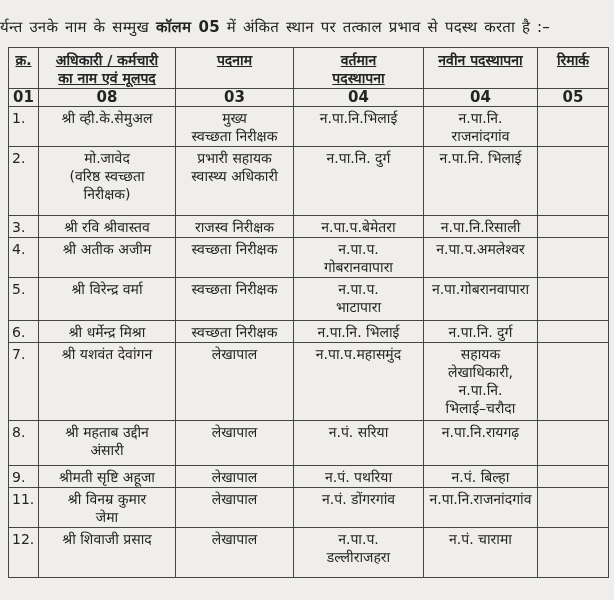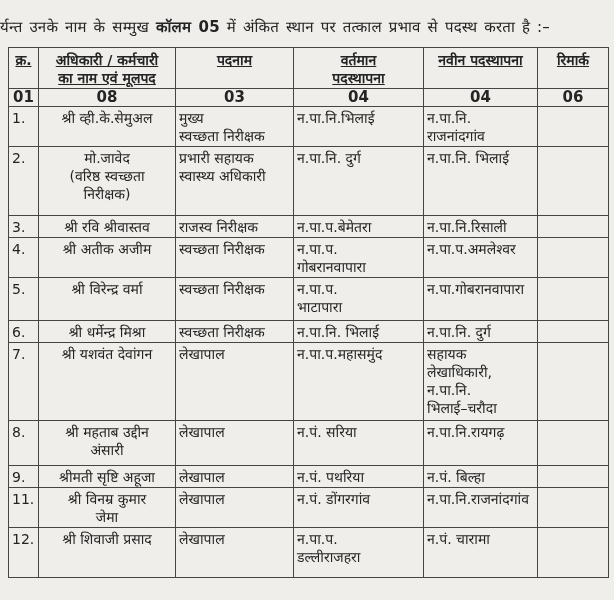--- a/index.html
+++ b/index.html
@@ -45,21 +45,21 @@
   }
   table.doc th {
     font-weight: 600;
     text-align: center;
     vertical-align: top;
     padding-top: 3px;
     text-decoration: underline;
   }
   td.sno   { text-align: left; padding-left: 4px; }
   td.name  { text-align: center; padding-left: 5px; }
-  td.mid   { text-align: left; }
+  td.mid   { text-align: center; }
   tr.hdr    { height: 39px; }
   tr.numrow { height: 18px; }
   tr.numrow td { font-weight: bold; font-size: 15px; line-height: 14px; padding-top: 1px; text-align: center; }
   tr.r1  { height: 39px; }
   tr.r2  { height: 69px; }
   tr.r3  { height: 21px; }
   tr.r4  { height: 39px; }
   tr.r5  { height: 43px; }
   tr.r6  { height: 22px; }
   tr.r7  { height: 78px; }
@@ -95,21 +95,21 @@
 पदस्थापना</th>
         <th>नवीन पदस्थापना</th>
         <th>रिमार्क</th>
       </tr>
       <tr class="numrow">
         <td>01</td>
         <td>08</td>
         <td>03</td>
         <td>04</td>
         <td>04</td>
-        <td>06</td>
+        <td>05</td>
       </tr>
     </thead>
     <tbody>
       <tr class="r1">
         <td class="sno">1.</td>
         <td class="name">श्री व्ही.के.सेमुअल</td>
         <td class="mid">मुख्य
 स्वच्छता निरीक्षक</td>
         <td class="mid">न.पा.नि.भिलाई</td>
         <td class="mid">न.पा.नि.

